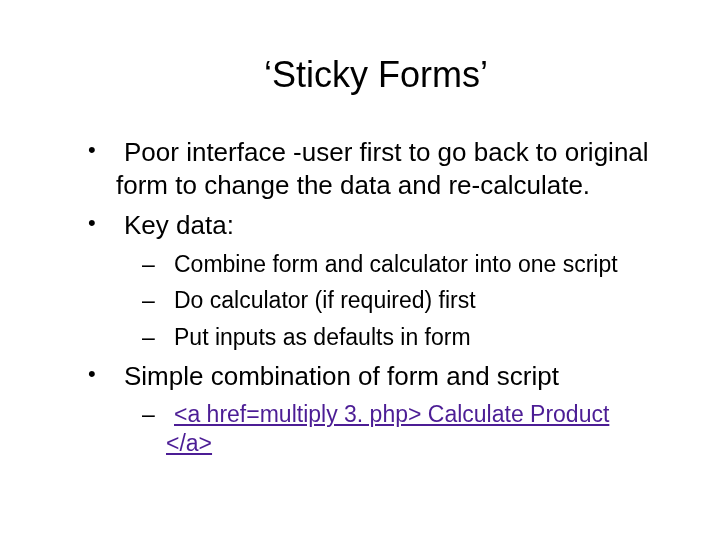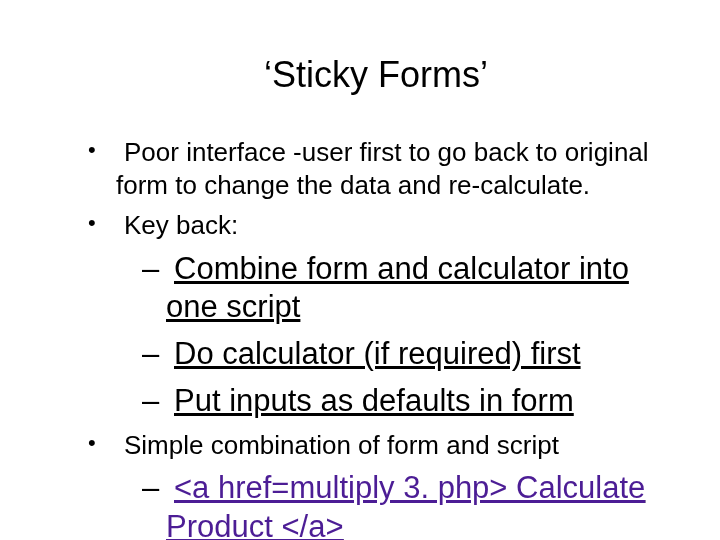--- a/index.html
+++ b/index.html
@@ -36,22 +36,21 @@
       content: "•";
       position: absolute;
       left: 18px;
       top: 0;
       font-size: 22px;
     }
     ul.level2 {
       list-style: none;
       padding-left: 0;
       margin-top: 6px;
-      font-size: 31px;
-      text-decoration: underline;
+      font-size: 23px;
     }
     ul.level2 > li {
       position: relative;
       padding-left: 34px;
       margin-bottom: 3px;
     }
     ul.level2 > li::before {
       content: "–";
       position: absolute;
       left: 10px;
@@ -66,21 +65,21 @@
 <body>
 
 <h1 class="title">‘Sticky Forms’</h1>
 
 <div class="content">
   <ul class="level1">
     <li>
       <span>Poor interface  -user first to go back to original form to change the data and re-calculate.</span>
     </li>
     <li>
-      <span>Key back:</span>
+      <span>Key data:</span>
       <ul class="level2">
         <li>
           <span>Combine form and calculator into one script</span>
         </li>
         <li>
           <span>Do calculator (if required) first</span>
         </li>
         <li>
           <span>Put inputs as defaults in form</span>
         </li>

